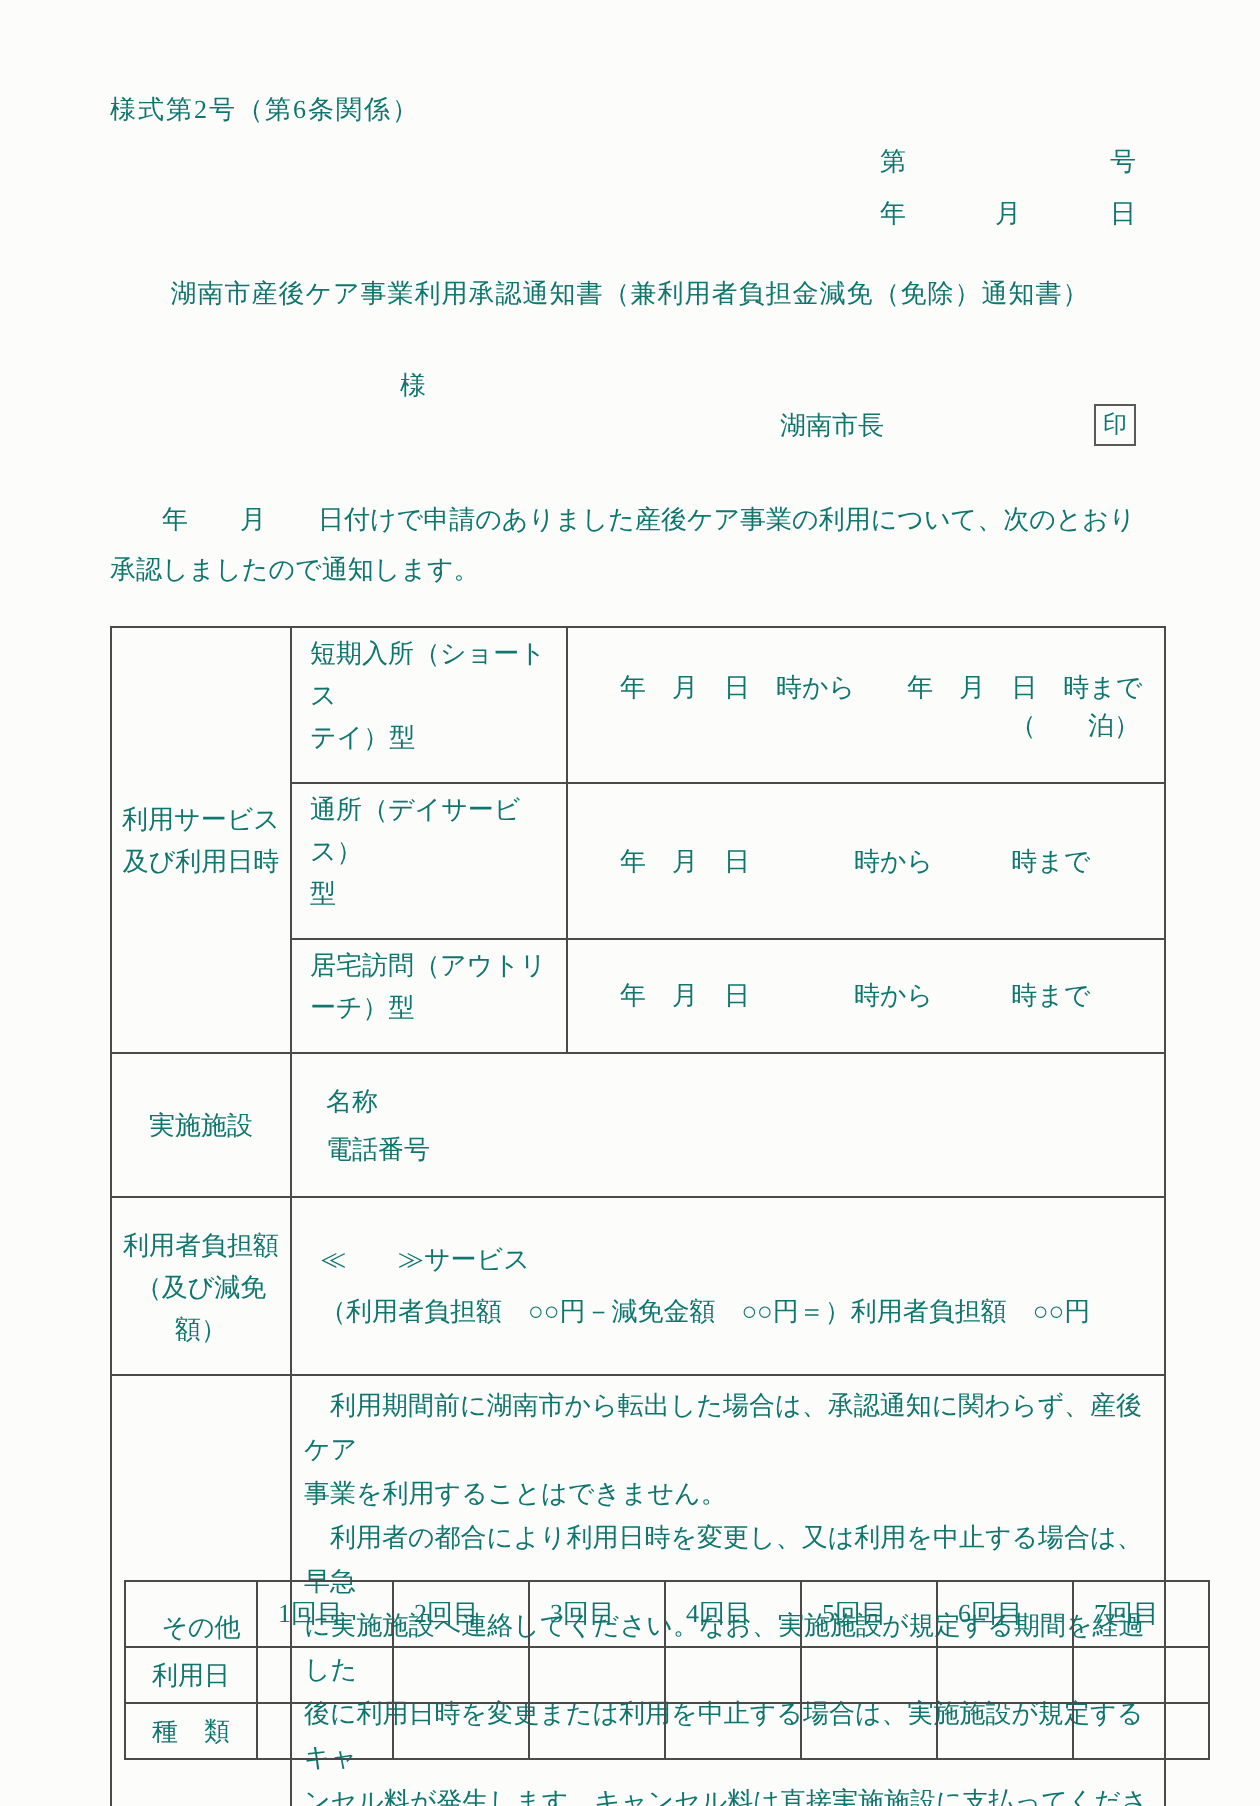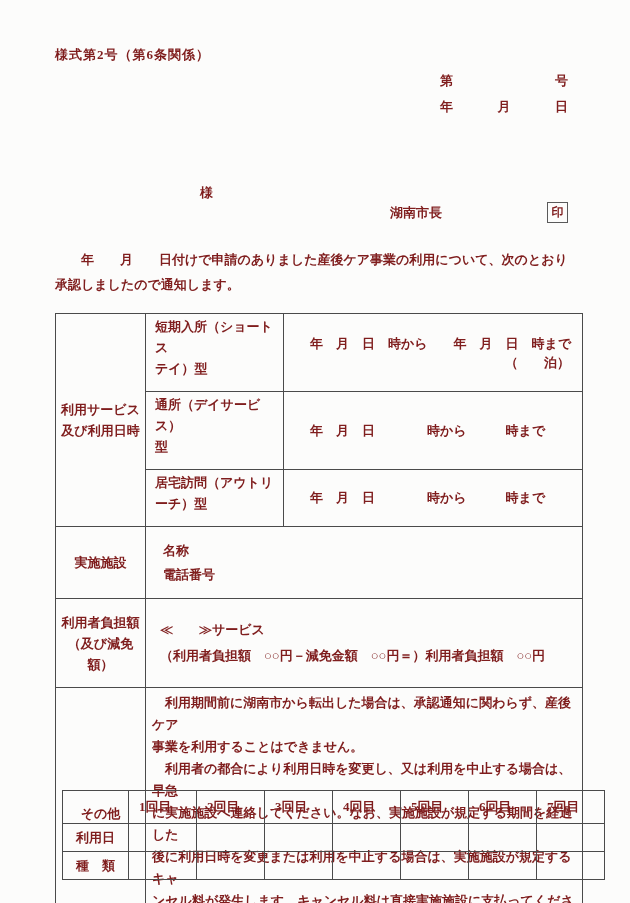--- a/index.html
+++ b/index.html
@@ -1,24 +1,23 @@
 <!DOCTYPE html>
 <html><head>
 <meta charset="utf-8">
 <style>
   html,body{margin:0;padding:0;background:#ffffff;}
   .page{
     position:relative;
     width:630px;height:903px;
     background:#fcfcfb;
     font-family:"Liberation Serif","DejaVu Serif",serif;
-    color:#7f1d1d;
+    color:#0f766e;
     font-size:13px;
     overflow:hidden;
-    font-weight:bold;
   }
   .abs{position:absolute;}
   .form-number{left:55px;top:46px;letter-spacing:1px;}
   .doc-no{left:440px;top:72px;width:128px;display:flex;justify-content:space-between;}
   .issue-date{left:440px;top:98px;width:128px;display:flex;justify-content:space-between;}
   .title{left:0;top:138px;width:630px;text-align:center;letter-spacing:0.5px;}
   .addressee{left:200px;top:184px;}
   .sender-row{left:390px;top:202px;width:178px;display:flex;justify-content:space-between;align-items:center;}
   .seal{display:inline-block;width:19px;height:19px;border:1px solid #5a5a5a;
         text-align:center;line-height:19px;font-size:12px;}
@@ -57,20 +56,21 @@
     <span>第</span>
     <span>号</span>
   </div>
 
   <div class="abs issue-date">
     <span>年</span>
     <span>月</span>
     <span>日</span>
   </div>
 
+  <div class="abs title">湖南市産後ケア事業利用承認通知書（兼利用者負担金減免（免除）通知書）</div>
 
   <div class="abs addressee">様</div>
 
   <div class="abs body-par" style="white-space: pre-line;">　　年　　月　　日付けで申請のありました産後ケア事業の利用について、次のとおり
 承認しましたので通知します。</div>
 
   <div class="abs sender-row">
     <span>湖南市長</span>
     <span class="seal">印</span>
   </div>

